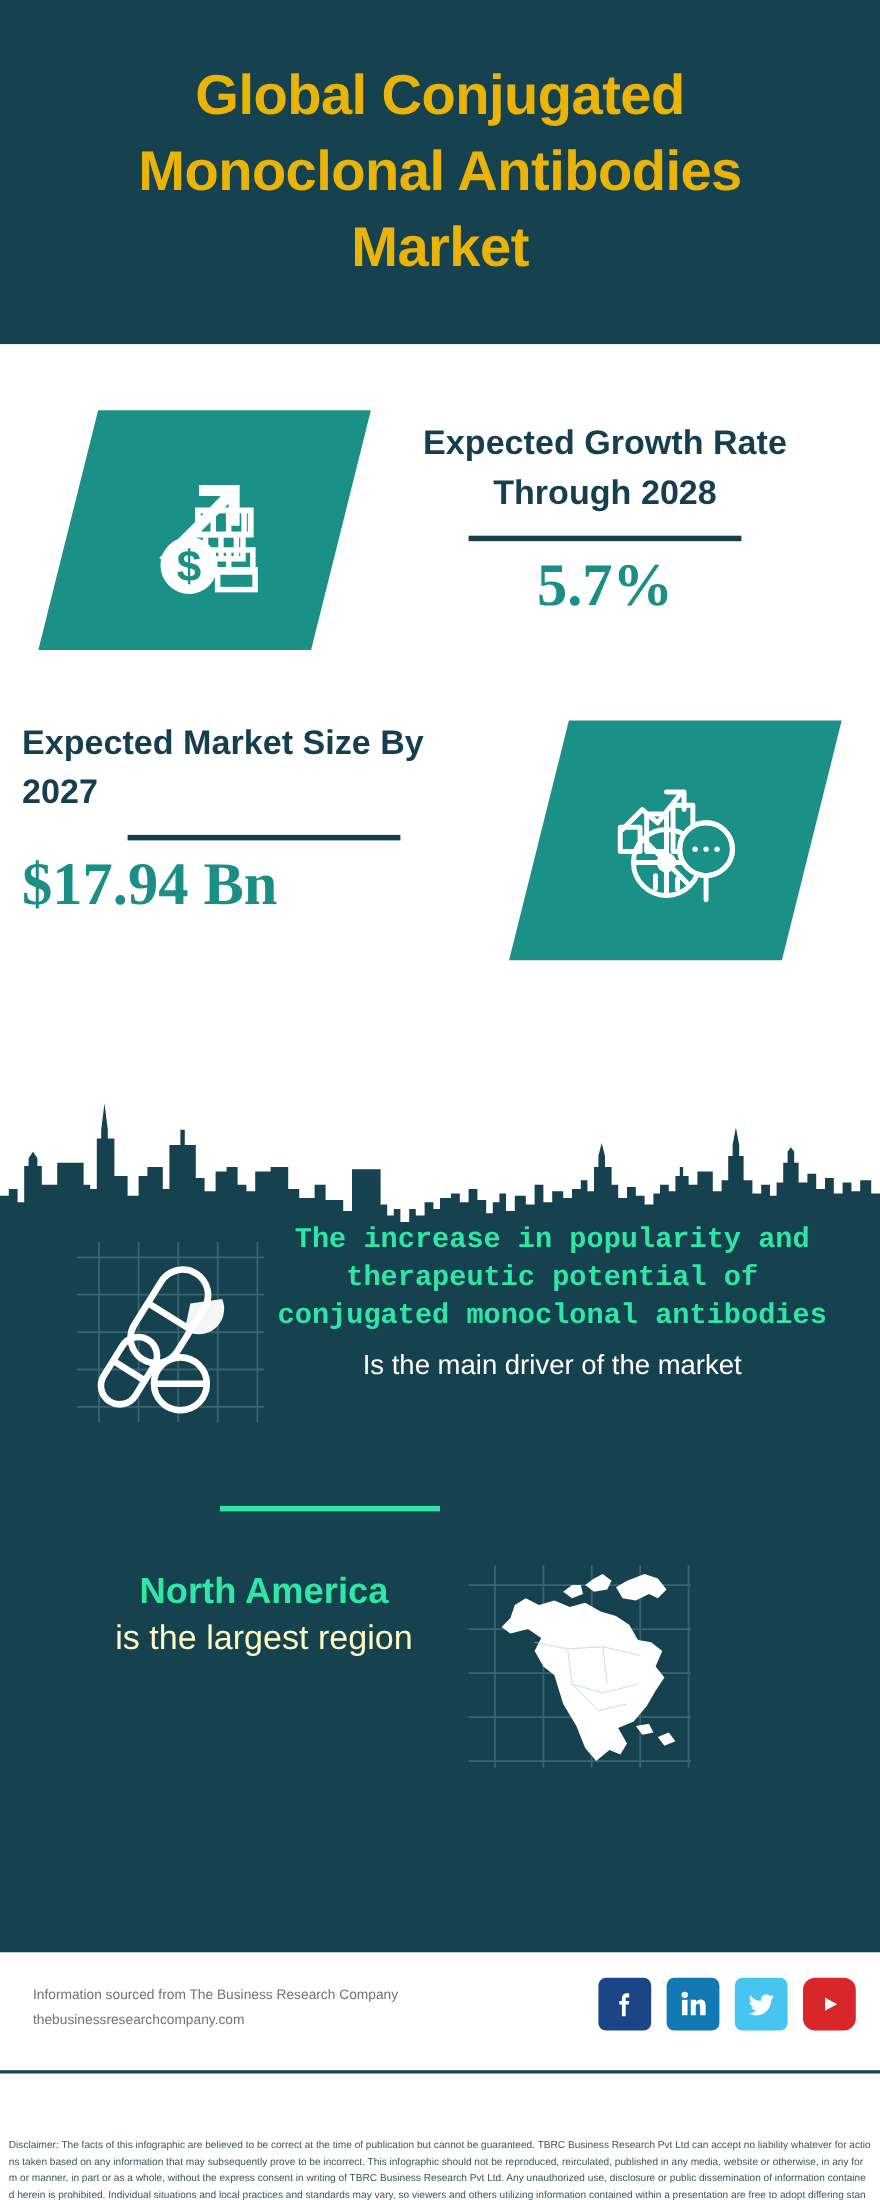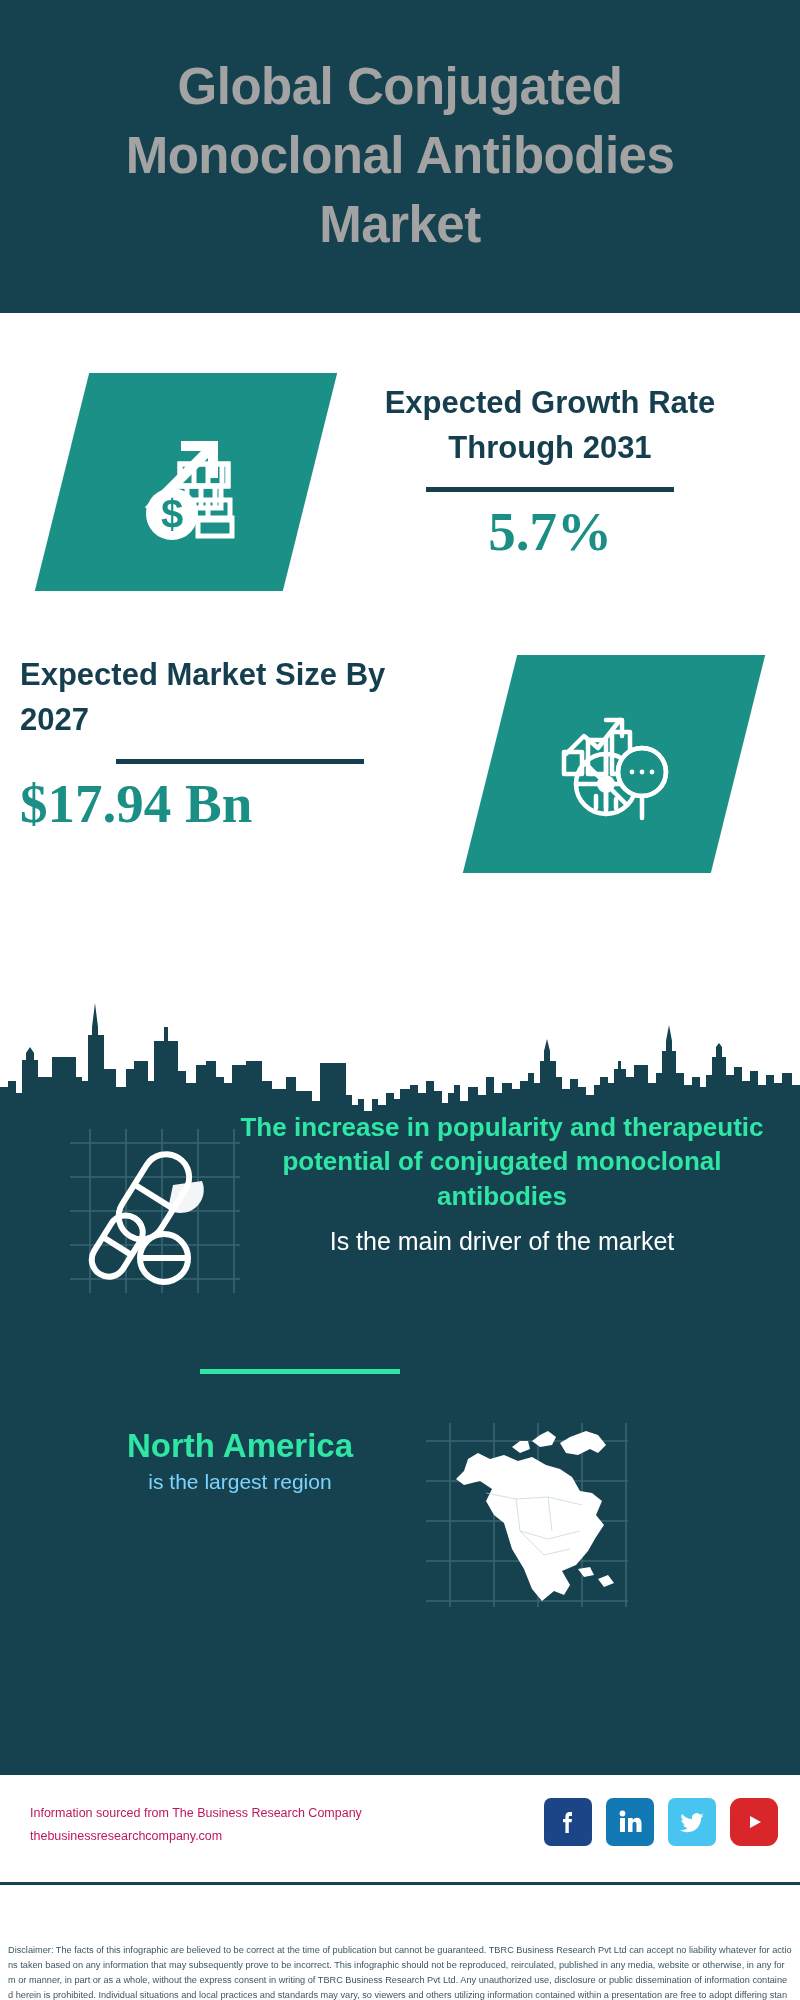--- a/index.html
+++ b/index.html
@@ -13,21 +13,21 @@
   }
 
   
   .header {
     width:800px; height:313px;
     background:#164250;
     display:flex; align-items:center; justify-content:center;
     padding:0 70px;
   }
   .header-title {
-    color:#a3a3a3;
+    color:#eab308;
     font-size:51px;
     line-height:1.35;
     font-weight:bold;
     text-align:center;
     letter-spacing:-0.5px;
   }
 
   
   .white-zone { position:relative; width:800px; height:747px; background:#fff; }
 
@@ -85,47 +85,47 @@
     background:#164250;
   }
 
   
   .driver-row { position:absolute; top:0px; left:0; width:800px; height:230px; }
   .pills-icon { position:absolute; left:60px; top:10px; width:190px; height:170px; }
   .driver-text {
     position:absolute; left:232px; top:-5px; width:540px; text-align:center;
   }
   .driver-green {
-    color:#2fe6a5; font-size:26px; font-weight:bold; line-height:1.32;
+    color:#2fe6a5; font-size:26px; font-weight:bold; line-height:1.32;font-family:Liberation Mono, monospace;
   }
   .driver-white {
     color:#ffffff; font-size:25px; line-height:1.35; margin-top:12px;
   }
 
   .green-divider {
     position:absolute; top:254px; left:200px;
     width:200px; height:5px; background:#2fe6a5;
   }
 
   
   .region-row { position:absolute; top:310px; left:0; width:712px; height:200px; }
   .region-text { position:absolute; left:60px; top:0; width:360px; text-align:center; }
   .region-green { color:#2fe6a5; font-size:33px; font-weight:bold; line-height:1.3; }
-  .region-white { color:#7dd3fc; font-size:21px; line-height:1.35; }
+  .region-white { color:#fef9c3; font-size:31px; line-height:1.35; }
   .map-icon { position:absolute; left:420px; top:-6px; width:215px; height:190px; }
 
   
   .footer {
     position:absolute; top:1775px; left:0;
     width:800px; height:110px; background:#ffffff;
     border-bottom:3px solid #164250;
   }
   .footer-text { position:absolute; left:30px; top:27px; }
   .footer-line {
-    color:#be185d; font-size:12.5px; line-height:1.85;
+    color:#737373; font-size:12.5px; line-height:1.85;
   }
   .socials { position:absolute; right:22px; top:23px; display:flex; gap:14px; }
   .soc { width:48px; height:48px; border-radius:7px; display:flex; align-items:center; justify-content:center; }
   .soc-fb { background:#1b4586; }
   .soc-li { background:#1279b5; }
   .soc-tw { background:#47c4f0; }
   .soc-yt { background:#d8262b; border-radius:11px; }
 
   
   .disclaimer {
@@ -167,21 +167,21 @@
             <rect x="82" y="108" width="34" height="18" fill="none" stroke="#ffffff" stroke-width="5"></rect>
 
             <circle cx="56" cy="104" r="26" fill="#ffffff"></circle>
             <text x="56" y="118" font-family="Liberation Sans, sans-serif" font-size="40" font-weight="bold" fill="#1b9087" text-anchor="middle">$</text>
           </g>
         </svg>
       </div>
     </div>
 
     <div class="stat-text-right">
-      <div class="stat-label">Expected Growth Rate Through 2031</div>
+      <div class="stat-label">Expected Growth Rate Through 2028</div>
       <div class="rule-dark"></div>
       <div class="stat-value-teal">5.7%</div>
     </div>
   </div>
 
   <div class="stat-row-2">
 
     <div class="stat-text-left">
       <div class="stat-label">Expected Market Size By 2027</div>
       <div class="rule-dark"></div>

